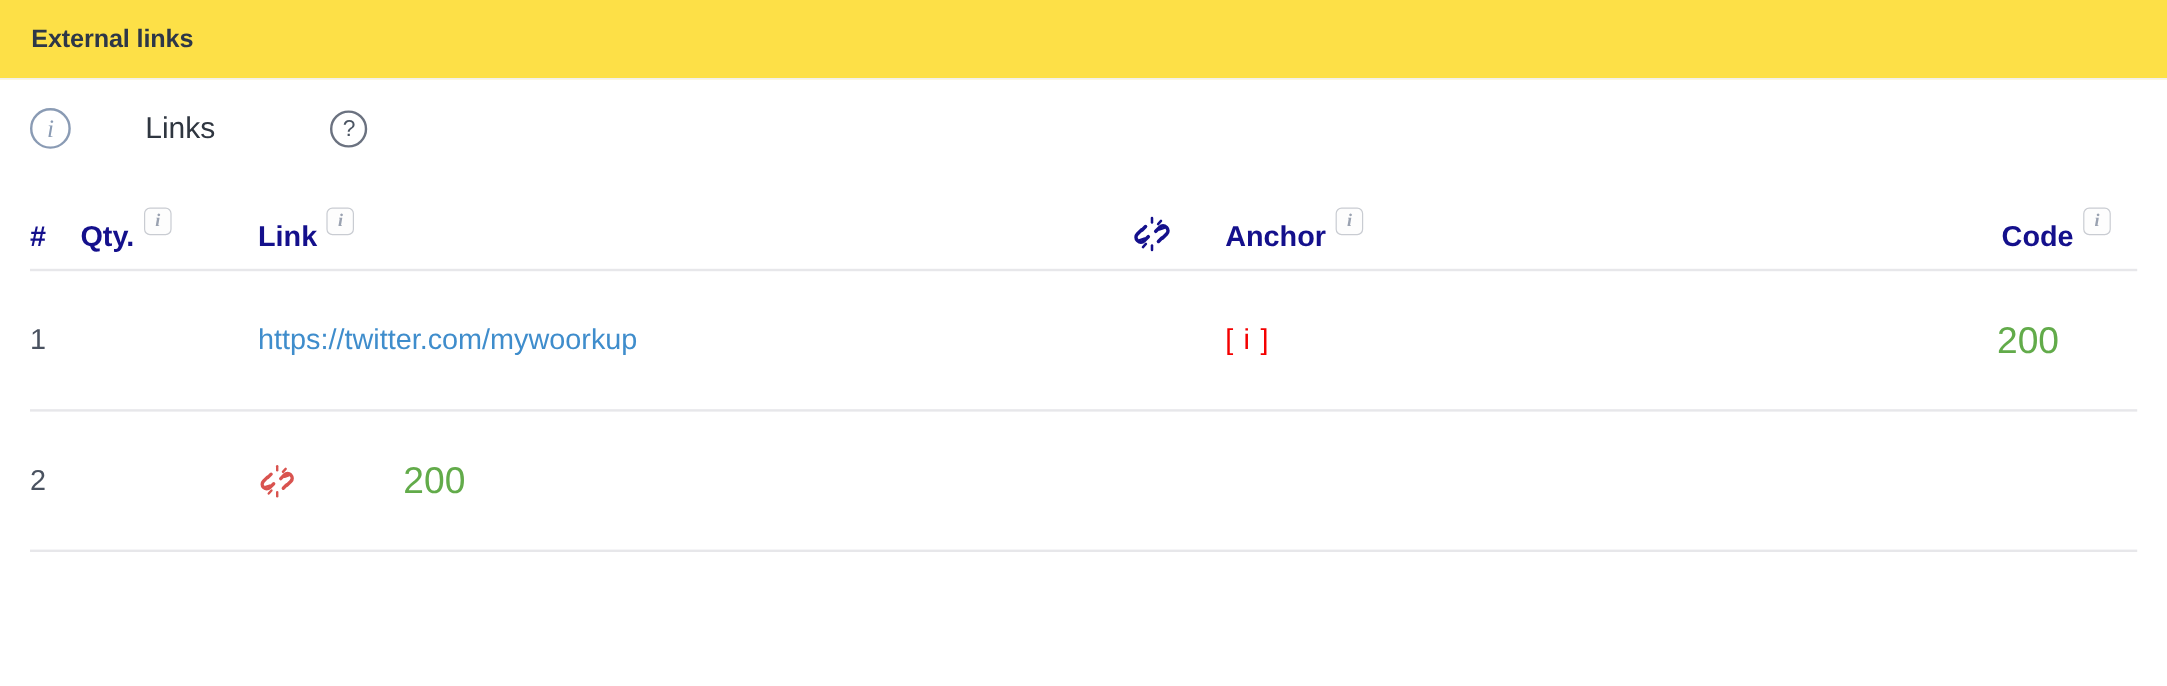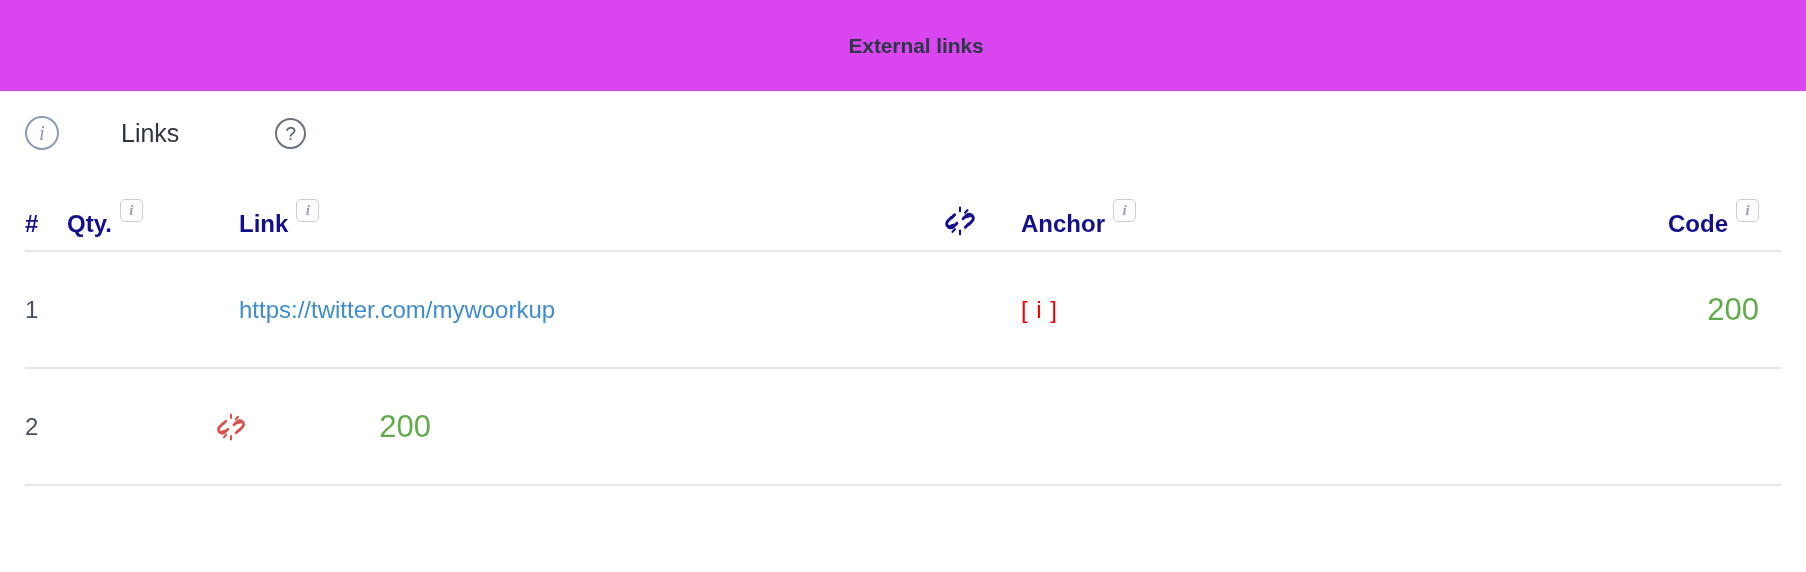--- a/index.html
+++ b/index.html
@@ -15,27 +15,26 @@
   .panel {
     width: 1806px;
     height: 572px;
     background: #ffffff;
     overflow: hidden;
     position: relative;
   }
 
   
   .card-header {
-    height: 92px;
-    background: #d946ef;
+    height: 66px;
+    background: #fde047;
     border-bottom: 1px solid #f0f0f1;
     display: flex;
     align-items: center;
     padding-left: 26px;
-    justify-content: center;
   }
   .card-header-title {
     font-size: 21px;
     font-weight: bold;
     color: #2d3748;
     letter-spacing: -0.1px;
   }
 
   
   .subhead {
@@ -95,24 +94,24 @@
     padding-bottom: 12px;
   }
   .row.data-row {
     height: 117px;
     border-bottom: 2px solid #e7e7ea;
   }
 
   
   .col-num   { width: 42px;  flex: 0 0 42px;  }
   .col-qty   { width: 148px; flex: 0 0 148px; }
-  .col-link  { flex: 1 1 auto; min-width: 0; margin-left: 24px; }
+  .col-link  { flex: 1 1 auto; min-width: 0; }
   .col-icon  { width: 78px;  flex: 0 0 78px;  display: flex; align-items: center; }
   .col-anchor{ width: 600px; flex: 0 0 600px; }
-  .col-code  { width: 160px; flex: 0 0 160px; text-align: right; padding-right: 22px; }
+  .col-code  { width: 160px; flex: 0 0 160px; text-align: center; padding-right: 22px; }
 
   .th {
     font-size: 24px;
     font-weight: bold;
     color: #14108c;
     display: flex;
     align-items: flex-start;
     white-space: nowrap;
   }
   .th.plain { color: #14108c; }

